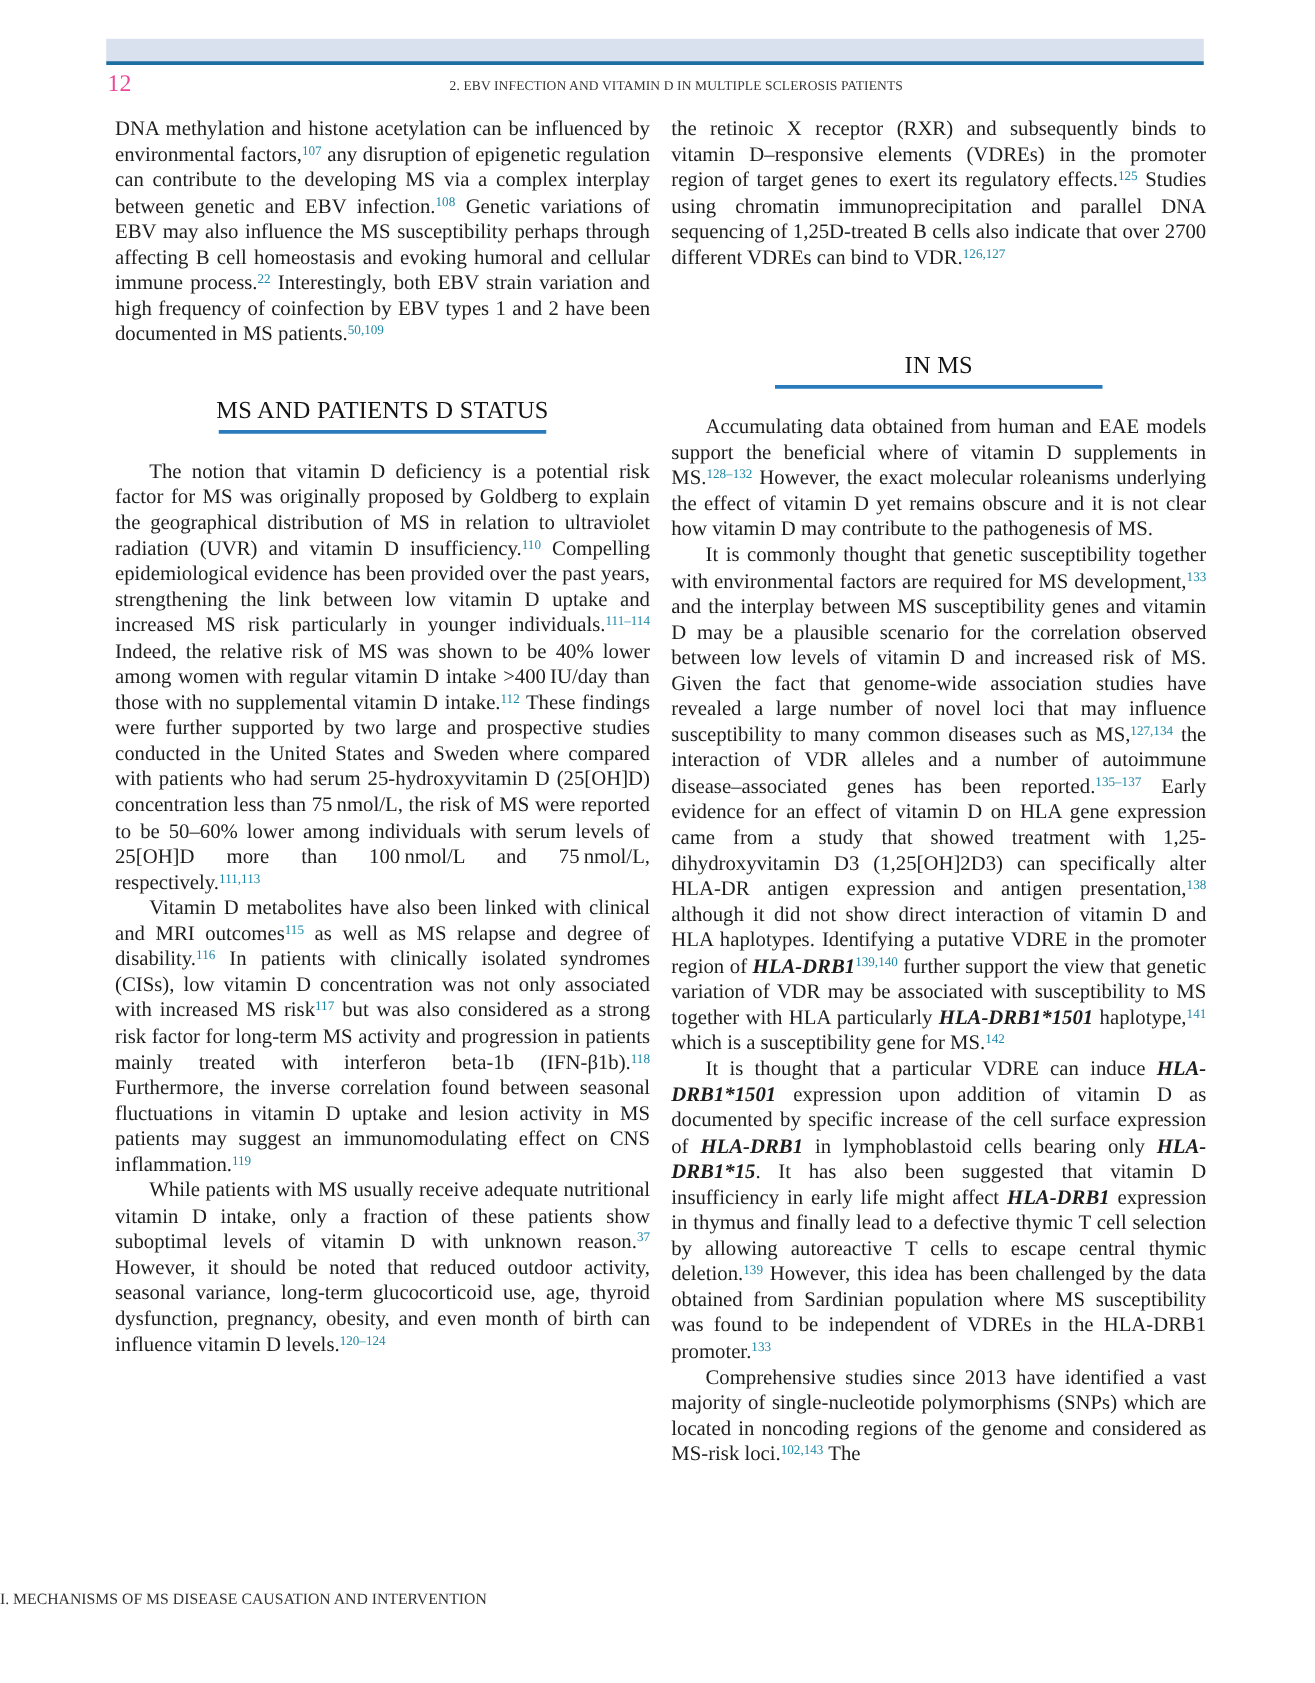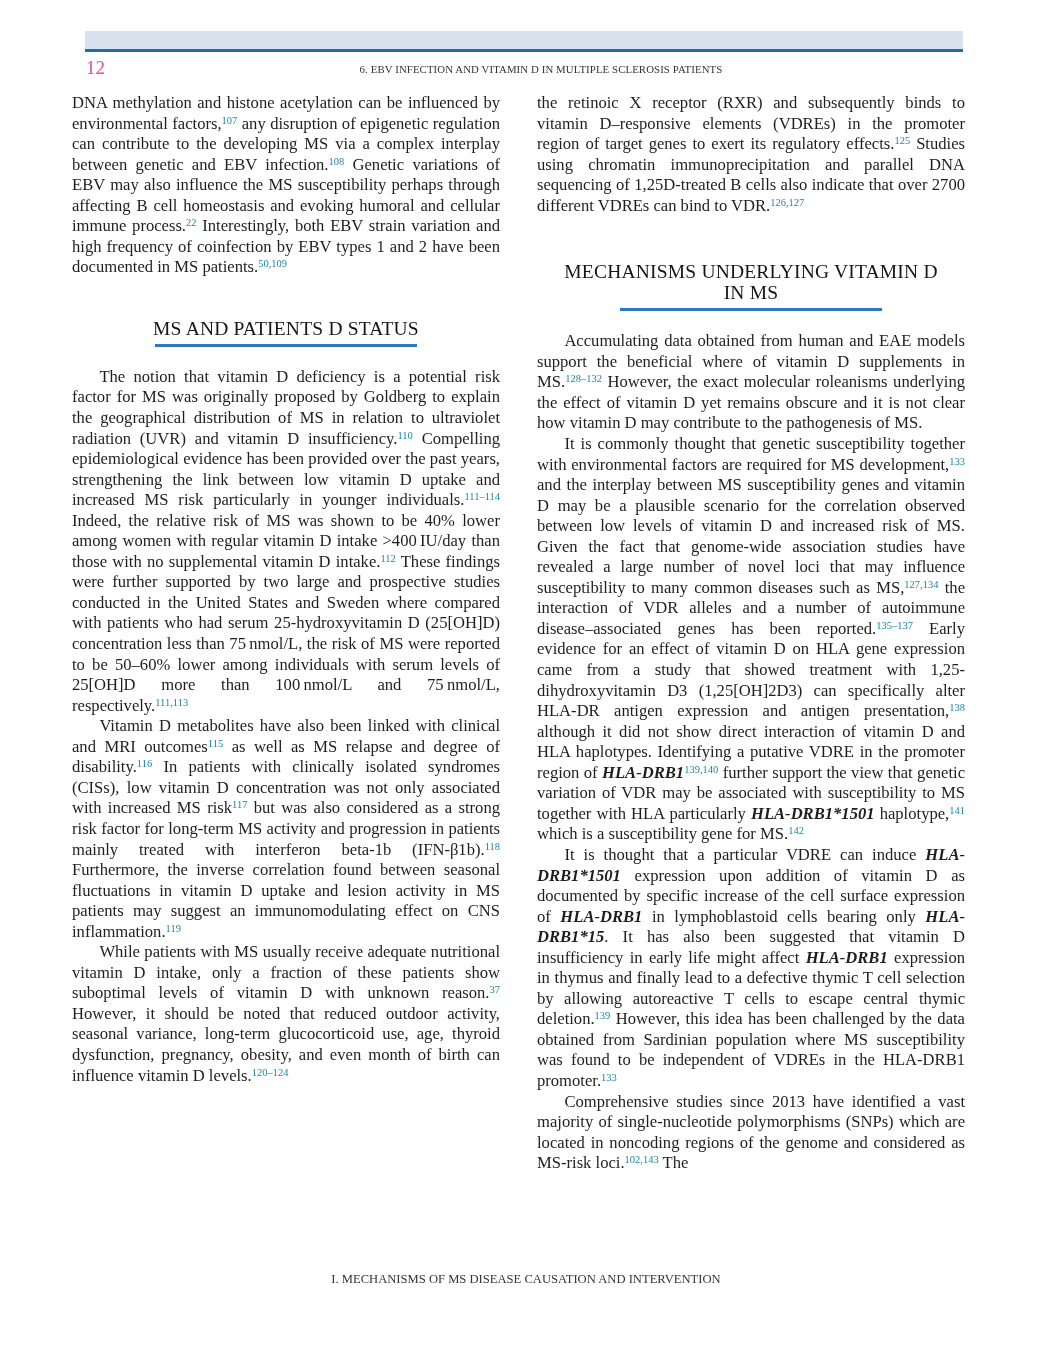--- a/index.html
+++ b/index.html
@@ -4,38 +4,38 @@
 <style>
   html, body { margin: 0; padding: 0; background: #ffffff; }
   body { width: 1052px; height: 1346px; position: relative; overflow: hidden;
          font-family: "Liberation Serif", "DejaVu Serif", serif; color: #1e1e1e; }
   .top-band { position: absolute; left: 85px; top: 31px; width: 878px; height: 19px; background: #d9e1ee; }
   .top-rule { position: absolute; left: 85px; top: 49px; width: 878px; height: 3px; background: #1d6fa1; }
   .page-num { position: absolute; left: 86px; top: 57px; font-size: 19px; color: #ec4899; }
   .running-head { position: absolute; left: 0; width: 1052px; top: 63px; text-align: center; padding-left: 30px; box-sizing: border-box;
                   font-size: 10.8px; letter-spacing: 0.1px; color: #333; }
   .col { position: absolute; top: 93px; width: 428px; font-size: 16.6px; line-height: 20.55px; text-align: justify; }
-  .col-left { left: 72px; }
+  .col-left { left: 92px; }
   .col-right { left: 537px; }
   .col p { margin: 0; hyphens: manual; }
   .col p.indent { text-indent: 1.65em; }
   sup.cite { color: #1b87a6; font-size: 10.5px; line-height: 0; vertical-align: 5px; }
   i { font-style: italic; font-weight: bold; }
   h2.section { font-family: "Liberation Serif", serif; font-weight: normal; text-align: center; font-size: 19.5px;
                line-height: 21px; margin: 0; letter-spacing: 0.2px; color: #151515; }
   .h-underline { width: 262px; height: 3px; background: #2a7bbd; margin: 5px auto 0 auto; }
-  .footer { position: absolute; left: 0; width: 1052px; top: 1272px; text-align: center; font-size: 12.6px; color: #333; }
+  .footer { position: absolute; left: 0; width: 1052px; top: 1272px; font-size: 12.6px; color: #333; }
 </style>
 </head>
 <body>
 
 <div class="top-band"></div>
 <div class="top-rule"></div>
 <div class="page-num">12</div>
-<div class="running-head">6.  EBV INFECTION AND VITAMIN D IN MULTIPLE SCLEROSIS PATIENTS</div>
+<div class="running-head">2.  EBV INFECTION AND VITAMIN D IN MULTIPLE SCLEROSIS PATIENTS</div>
 
 <div class="col col-left">
   <p><span>DNA methylation and histone acetylation can be influ­enced by environmental factors,</span><sup class="cite">107</sup><span> any disruption of epi­genetic regulation can contribute to the developing MS via a complex interplay between genetic and EBV infec­tion.</span><sup class="cite">108</sup><span> Genetic variations of EBV may also influence the MS susceptibility perhaps through affecting B cell homeostasis and evoking humoral and cellular immune process.</span><sup class="cite">22</sup><span> Interestingly, both EBV strain variation and high frequency of coinfection by EBV types 1 and 2 have been documented in MS patients.</span><sup class="cite">50,109</sup></p>
 
   <div style="height:40px"></div>
   <h2 class="section">MS AND PATIENTS D STATUS</h2>
   <div class="h-underline"></div>
   <div style="height:20px"></div>
 
   <p class="indent"><span>The notion that vitamin D deficiency is a potential risk factor for MS was originally proposed by Goldberg to explain the geographical distribution of MS in rela­tion to ultraviolet radiation (UVR) and vitamin D insuf­ficiency.</span><sup class="cite">110</sup><span> Compelling epidemiological evidence has been provided over the past years, strengthening the link between low vitamin D uptake and increased MS risk particularly in younger individuals.</span><sup class="cite">111–114</sup><span> Indeed, the relative risk of MS was shown to be 40% lower among women with regular vitamin D intake &gt;400 IU/day than those with no supplemental vitamin D intake.</span><sup class="cite">112</sup><span> These findings were further supported by two large and pro­spective studies conducted in the United States and Sweden where compared with patients who had serum 25-hydroxyvitamin D (25[OH]D) concentration less than 75 nmol/L, the risk of MS were reported to be 50–60% lower among individuals with serum levels of 25[OH]D more than 100 nmol/L and 75 nmol/L, respectively.</span><sup class="cite">111,113</sup></p>
@@ -43,21 +43,21 @@
   <p class="indent"><span>Vitamin D metabolites have also been linked with clinical and MRI outcomes</span><sup class="cite">115</sup><span> as well as MS relapse and degree of disability.</span><sup class="cite">116</sup><span> In patients with clinically iso­lated syndromes (CISs), low vitamin D concentration was not only associated with increased MS risk</span><sup class="cite">117</sup><span> but was also considered as a strong risk factor for long-term MS activity and progression in patients mainly treated with interferon beta-1b (IFN-β1b).</span><sup class="cite">118</sup><span> Furthermore, the inverse correlation found between seasonal fluctuations in vitamin D uptake and lesion activity in MS patients may suggest an immunomodulating effect on CNS inflammation.</span><sup class="cite">119</sup></p>
 
   <p class="indent"><span>While patients with MS usually receive adequate nutritional vitamin D intake, only a fraction of these patients show suboptimal levels of vitamin D with unknown reason.</span><sup class="cite">37</sup><span> However, it should be noted that reduced outdoor activity, seasonal variance, long-term glucocorticoid use, age, thyroid dysfunction, pregnancy, obesity, and even month of birth can influence vitamin D levels.</span><sup class="cite">120–124</sup></p>
 
 </div>
 
 <div class="col col-right">
   <p><span>the retinoic X receptor (RXR) and subsequently binds to vitamin D–responsive elements (VDREs) in the promoter region of target genes to exert its regulatory effects.</span><sup class="cite">125</sup><span> Studies using chromatin immunoprecipitation and paral­lel DNA sequencing of 1,25D-treated B cells also indicate that over 2700 different VDREs can bind to VDR.</span><sup class="cite">126,127</sup></p>
 
   <div style="height:45px"></div>
-  <h2 class="section"><span>MECHANISMS UNDERLYING VITAMIN D</span><br><span>IN MS</span></h2>
+  <h2 class="section"><br><span>IN MS</span></h2>
   <div class="h-underline"></div>
   <div style="height:20px"></div>
 
   <p class="indent"><span>Accumulating data obtained from human and EAE models support the beneficial where of vitamin D supple­ments in MS.</span><sup class="cite">128–132</sup><span> However, the exact molecular role­anisms underlying the effect of vitamin D yet remains obscure and it is not clear how vitamin D may contribute to the pathogenesis of MS.</span></p>
 
   <p class="indent"><span>It is commonly thought that genetic susceptibil­ity together with environmental factors are required for MS development,</span><sup class="cite">133</sup><span> and the interplay between MS susceptibility genes and vitamin D may be a plausible scenario for the correlation observed between low levels of vitamin D and increased risk of MS. Given the fact that genome-wide association studies have revealed a large number of novel loci that may influence suscep­tibility to many common diseases such as MS,</span><sup class="cite">127,134</sup><span> the interaction of VDR alleles and a number of autoimmune disease–associated genes has been reported.</span><sup class="cite">135–137</sup><span> Early evidence for an effect of vitamin D on HLA gene expres­sion came from a study that showed treatment with 1,25-dihydroxyvitamin D3 (1,25[OH]2D3) can specifically alter HLA-DR antigen expression and antigen presen­tation,</span><sup class="cite">138</sup><span> although it did not show direct interaction of vitamin D and HLA haplotypes. Identifying a putative VDRE in the promoter region of </span><i>HLA-DRB1</i><sup class="cite">139,140</sup><span> further support the view that genetic variation of VDR may be associated with susceptibility to MS together with HLA particularly </span><i>HLA-DRB1*1501</i><span> haplotype,</span><sup class="cite">141</sup><span> which is a susceptibility gene for MS.</span><sup class="cite">142</sup></p>
 
   <p class="indent"><span>It is thought that a particular VDRE can induce </span><i>HLA-DRB1*1501</i><span> expression upon addition of vitamin D as documented by specific increase of the cell surface expression of </span><i>HLA-DRB1</i><span> in lymphoblastoid cells bearing only </span><i>HLA-DRB1*15</i><span>. It has also been suggested that vita­min D insufficiency in early life might affect </span><i>HLA-DRB1</i><span> expression in thymus and finally lead to a defective thy­mic T cell selection by allowing autoreactive T cells to escape central thymic deletion.</span><sup class="cite">139</sup><span> However, this idea has been challenged by the data obtained from Sardinian population where MS susceptibility was found to be independent of VDREs in the HLA-DRB1 promoter.</span><sup class="cite">133</sup></p>
 
   <p class="indent"><span>Comprehensive studies since 2013 have identified a vast majority of single-nucleotide polymorphisms (SNPs) which are located in noncoding regions of the genome and considered as MS-risk loci.</span><sup class="cite">102,143</sup><span> The</span></p>

